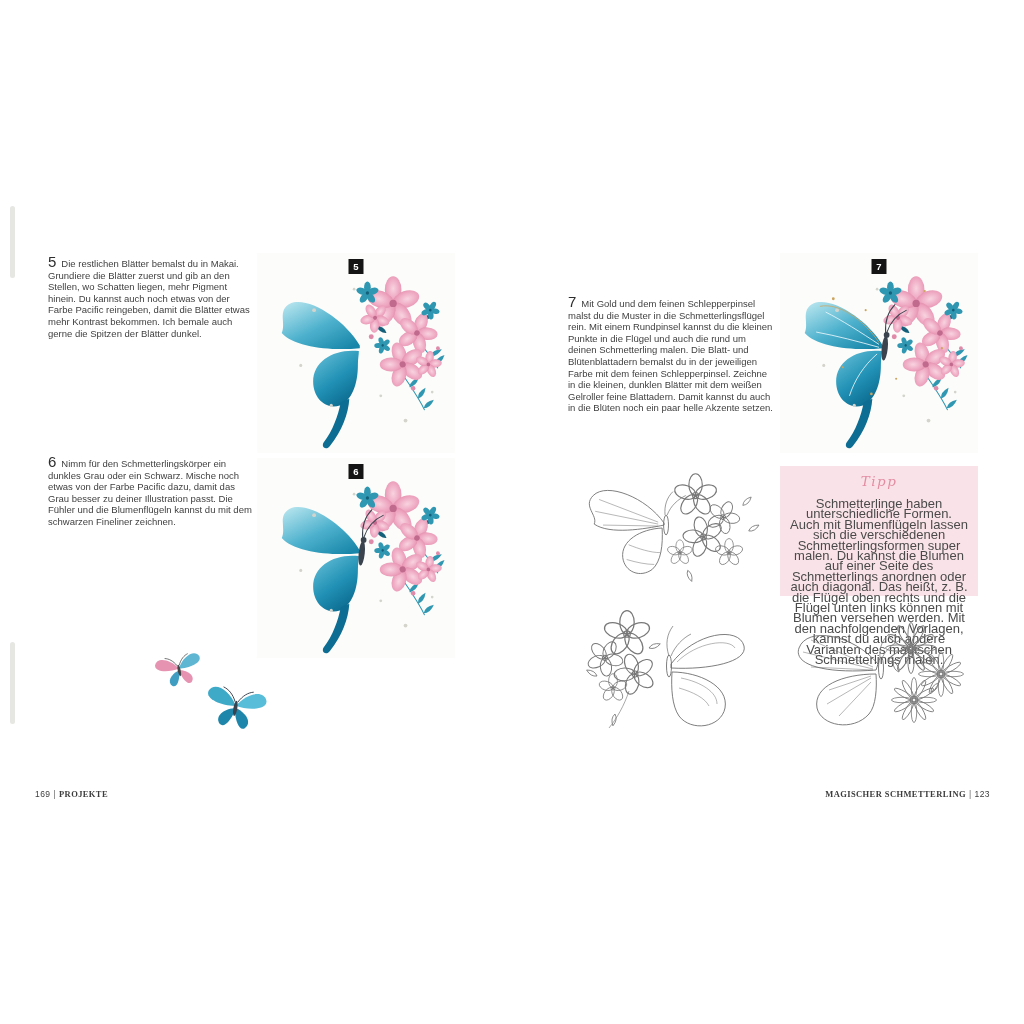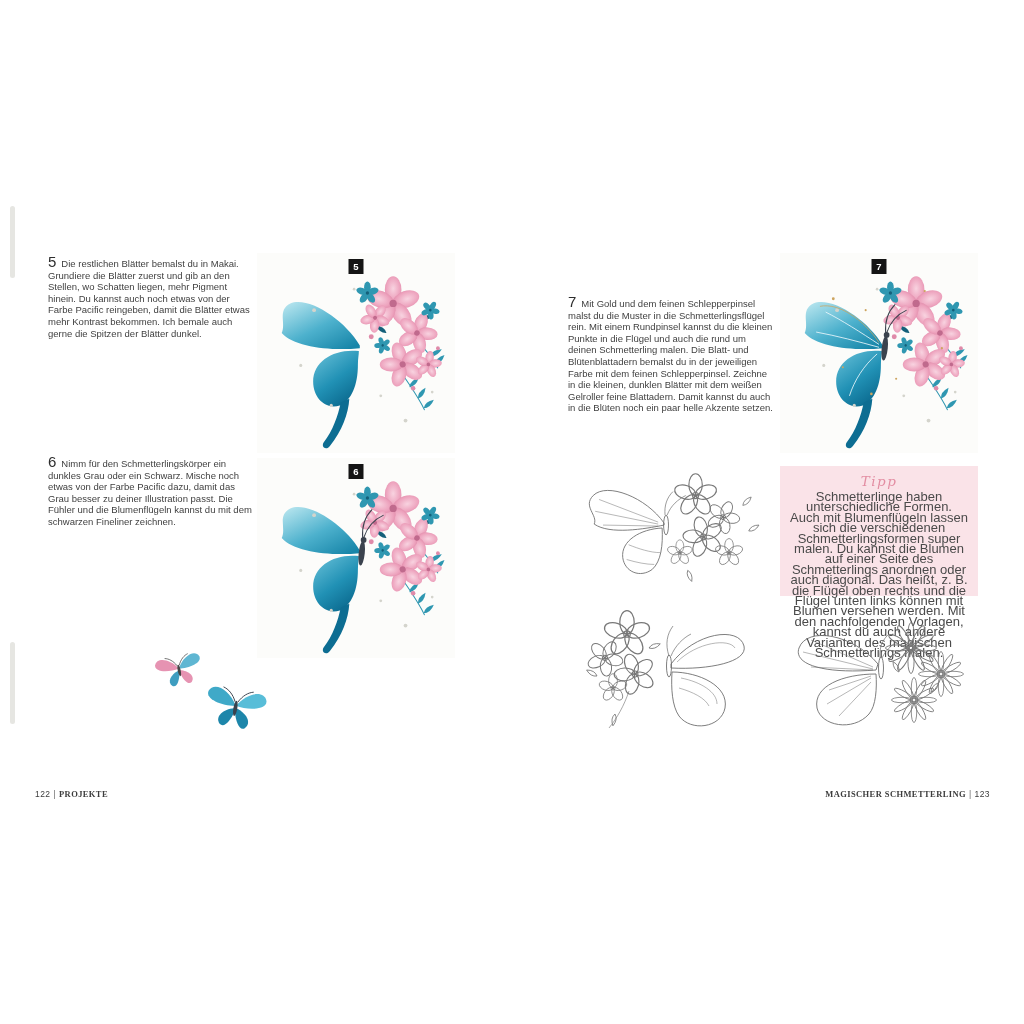--- a/index.html
+++ b/index.html
@@ -30,21 +30,21 @@
   .minis { position:absolute; left:148px; top:645px; width:150px; height:108px; }
 
   .outline { position:absolute; }
   .o1 { left:568px; top:466px; width:202px; height:126px; }
   .o2 { left:569px; top:596px; width:198px; height:152px; }
   .o3 { left:781px; top:612px; width:200px; height:132px; }
 
   .tip { position:absolute; left:780px; top:466px; width:198px; height:130px;
          background:#fae3e8; padding:7px 10px 6px; text-align:center; }
   .tip-title { font-family:"DejaVu Serif", serif; font-style:italic; color:#e38da2;
-               font-size:13.5px; letter-spacing:1.5px; margin-bottom:3px; }
+               font-size:13.5px; letter-spacing:1.5px; margin-bottom:10px; }
   .tip-text { font-size:13px; line-height:10.4px; color:#4a4a4a; }
 
   .footer { position:absolute; top:789px; font-size:8.5px; color:#3c3c3c; letter-spacing:0.4px; }
   .footer-left { left:35px; }
   .footer-right { right:34px; text-align:right;margin-left:16px; }
   .footer .sep { margin:0 3px; color:#6a6a6a; font-weight:normal; }
   .footer .section { font-weight:bold;font-family:Liberation Serif, serif; }
 </style>
 </head>
 <body>
@@ -216,21 +216,21 @@
         <path d="M0,0 C7,-12 20,-16 23,-8 C25,-1 10,2 0,0 Z" fill="#58bdd8"></path>
         <path d="M-1,2 C-9,4 -15,11 -10,16 C-6,19 -2,12 0,4 Z" fill="#1d86aa"></path>
         <path d="M1,2 C9,4 15,11 10,16 C6,19 2,12 0,4 Z" fill="#1d86aa"></path>
         <ellipse cx="0" cy="2" rx="1.5" ry="6" fill="#39424d"></ellipse>
         <path d="M-1,-3 C-4,-9 -8,-12 -12,-13 M1,-3 C4,-9 8,-12 12,-13" stroke="#39424d" stroke-width="0.7" fill="none"></path>
       </g>
     </svg>
   </figure>
 
   <div class="footer footer-left">
-    <span>122</span><span class="sep">|</span><span class="section">PROJEKTE</span>
+    <span>169</span><span class="sep">|</span><span class="section">PROJEKTE</span>
   </div>
 
   <p class="step s7">
     <span class="num">7</span><span>Mit Gold und dem feinen Schlepperpinsel malst du die Muster in die Schmetterlingsflügel rein. Mit einem Rundpinsel kannst du die kleinen Punkte in die Flügel und auch die rund um deinen Schmetterling malen. Die Blatt- und Blütenblattadern bemalst du in der jeweiligen Farbe mit dem feinen Schlepperpinsel. Zeichne in die kleinen, dunklen Blätter mit dem weißen Gelroller feine Blattadern. Damit kannst du auch in die Blüten noch ein paar helle Akzente setzen.</span>
   </p>
 
   <figure class="fig f7">
     <svg viewBox="0 0 200 210">
       <use href="#wingsG"></use>
         <use href="#bodyG"></use>

